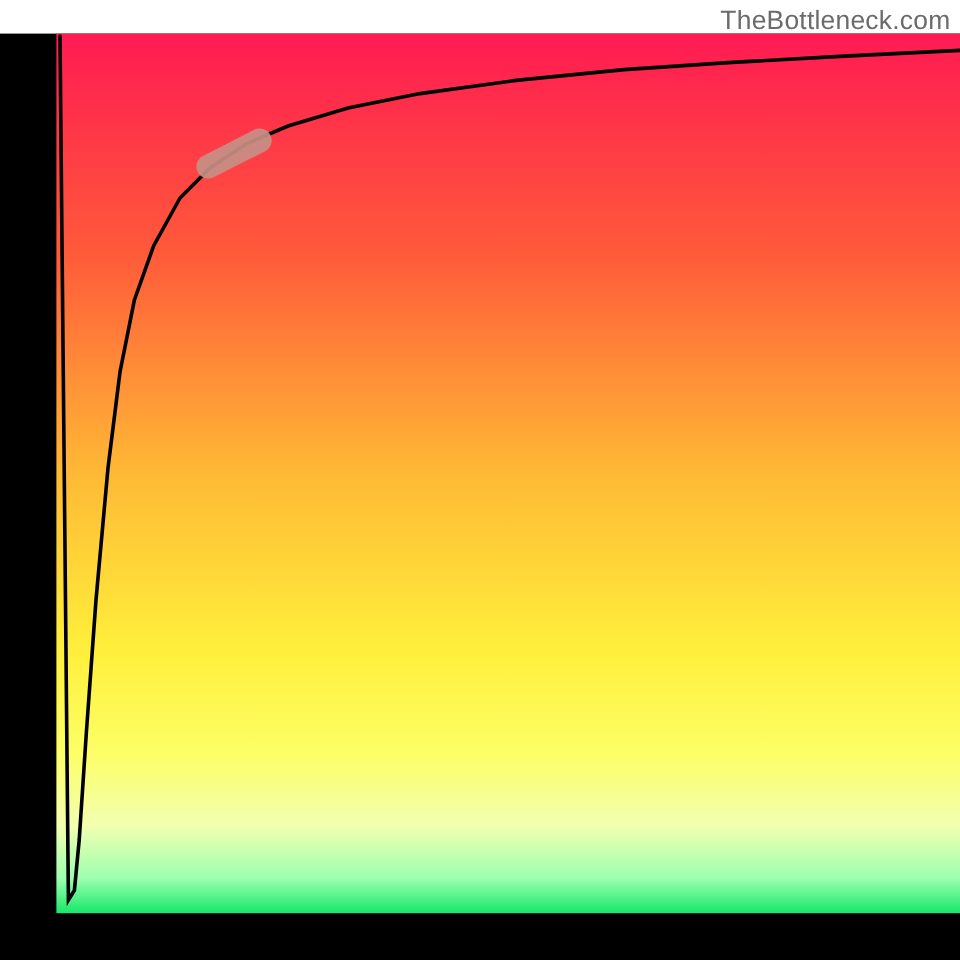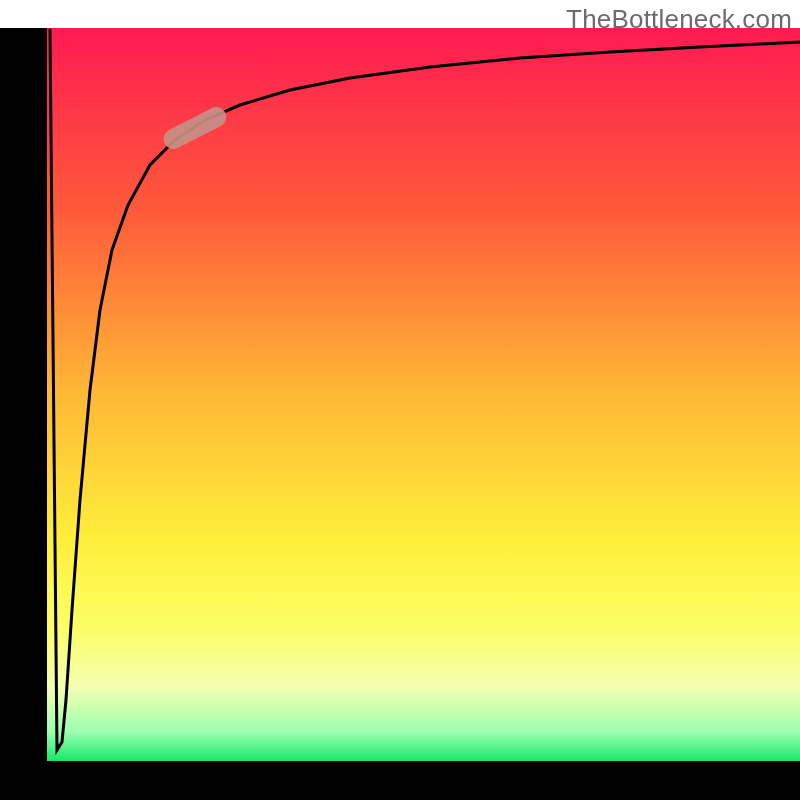--- a/index.html
+++ b/index.html
@@ -12,21 +12,21 @@
   }
   .stage {
     position: relative;
     width: 800px;
     height: 800px;
   }
   .watermark {
     position: absolute;
     top: 4px;
     right: 8px;
-    font-size: 26px;
+    font-size: 22px;
     font-weight: 400;
     color: #6b6b6b;
     letter-spacing: 0.2px;
   }
   svg { display: block; }
 </style>
 </head>
 <body>
 
 <div class="stage">

